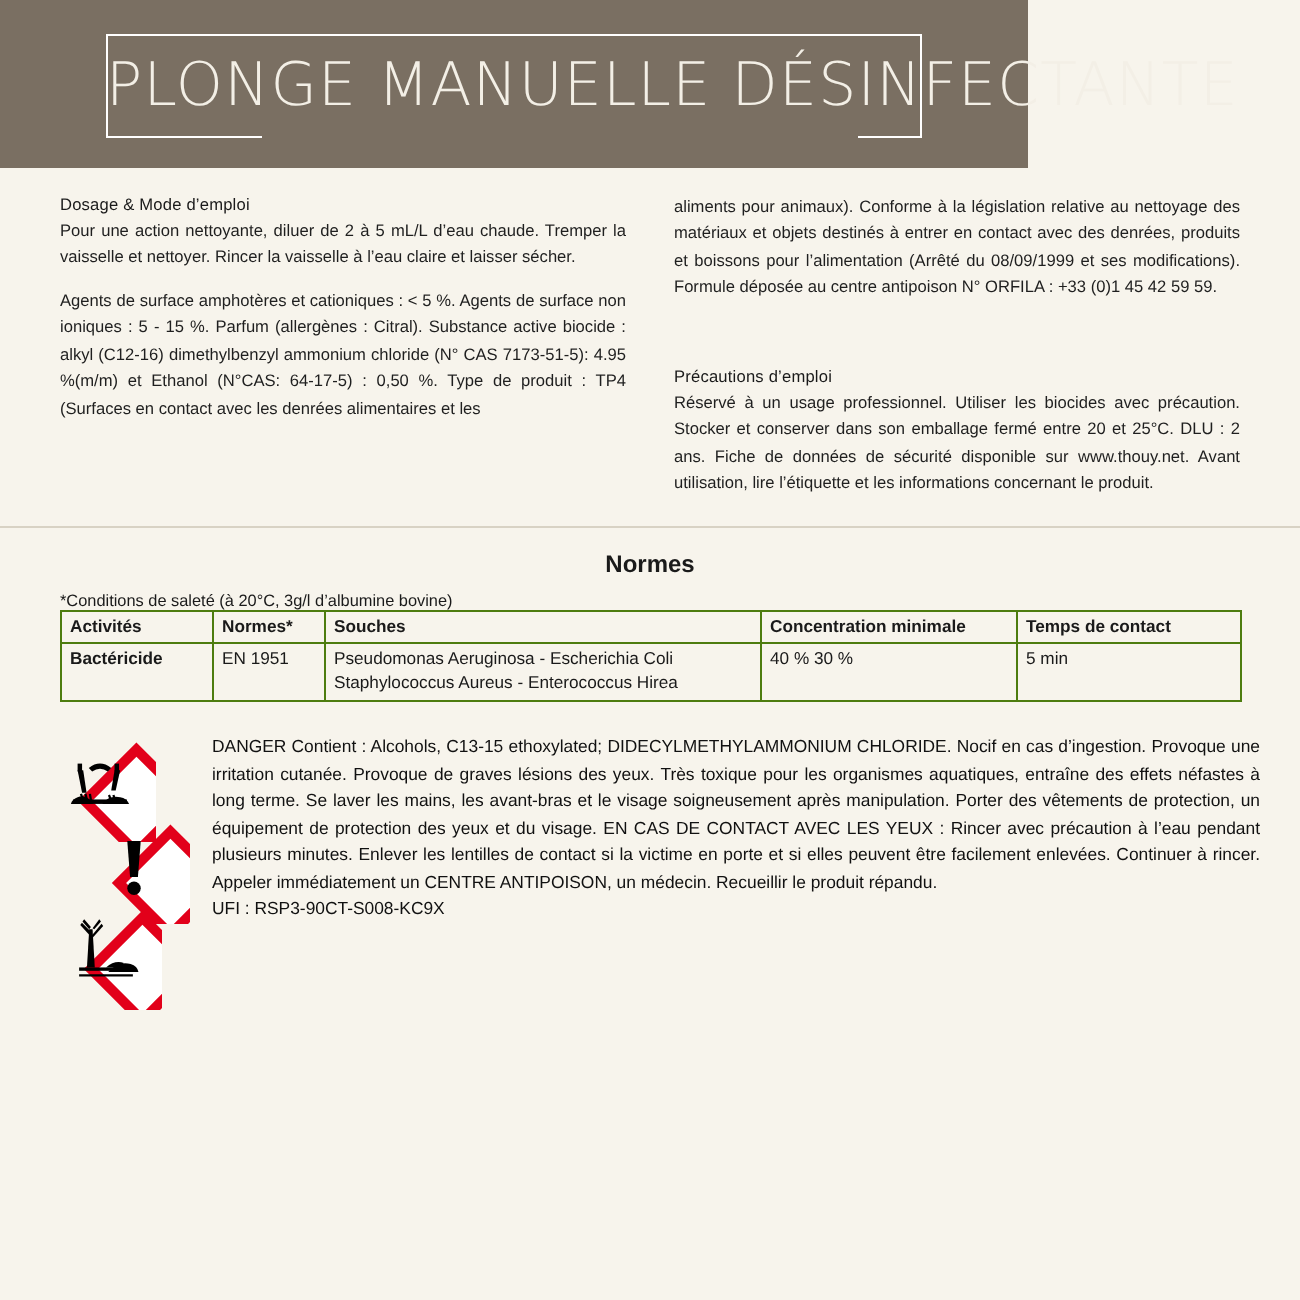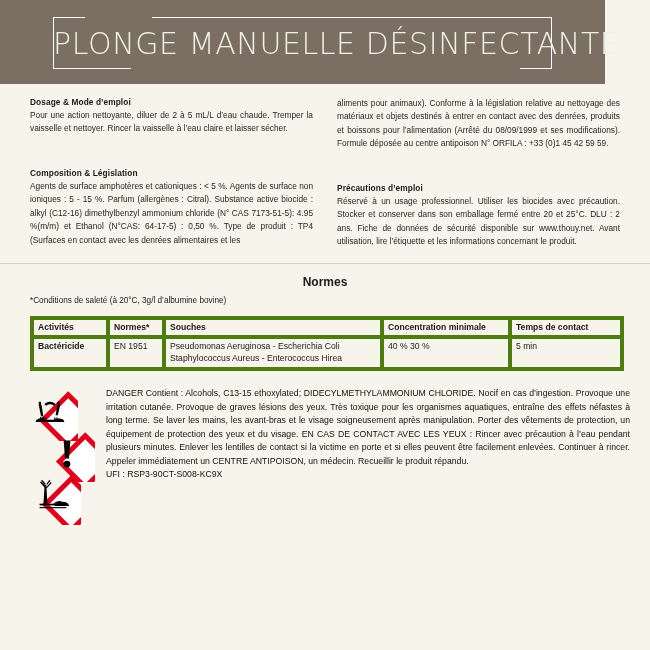--- a/index.html
+++ b/index.html
@@ -12,21 +12,21 @@
     background: #f7f4ec;
     font-family: "Liberation Sans", sans-serif;
     color: #1a1a1a;
   }
 
   
   .header {
     position: relative;
     height: 84px;
     background: #7a6f62;
-    width: 605px;
+    width: 514px;
   }
   .title-frame {
     position: absolute;
     left: 53px;
     top: 17px;
     right: 53px;
     height: 52px;
   }
   .tf-edge { position: absolute; background: #ffffff; }
   .tf-left   { left: 0;  top: 0;   width: 1px; height: 52px; }
@@ -53,21 +53,21 @@
   
   .columns {
     display: flex;
     padding: 13px 30px 0 30px;
     gap: 24px;
   }
   .col { width: 285px; }
 
   .sec-head {
     font-size: 8.3px;
-    font-weight: bold;
+    font-weight: normal;
     color: #1a1a1a;
     margin: 0 0 2px 0;
     letter-spacing: 0.1px;
   }
   .sec-head.spaced { margin-top: 32px; }
 
   .body-para {
     font-size: 8.3px;
     line-height: 1.62;
     text-align: justify;
@@ -87,30 +87,30 @@
   .normes-wrap { padding: 0 30px; }
   .normes-title {
     text-align: center;
     font-size: 12px;
     margin: 11px 0 7px 0;
     color: #1a1a1a;
     font-weight: bold;
   }
   .normes-note {
     font-size: 8.2px;
-    margin: 0 0 11px 0;
+    margin: 0 0 0 0;
   }
 
   table.normes {
     border-collapse: collapse;
     width: 590px;
     table-layout: fixed;
   }
   table.normes th, table.normes td {
-    border: 4px solid #4d7c0f;
+    border: 1px solid #4d7c0f;
     padding: 2px 4px;
     font-size: 8.6px;
     vertical-align: top;
     text-align: left;
     line-height: 1.38;
   }
   table.normes th { font-weight: bold; }
   td.activity { font-weight: bold; }
   .c1 { width: 76px; }
   .c2 { width: 56px; }
@@ -164,21 +164,20 @@
     <div class="title-text">PLONGE MANUELLE DÉSINFECTANTE</div>
   </div>
 </div>
 
 <div class="columns">
 
   <div class="col">
     <div class="sec-head">Dosage &amp; Mode d’emploi</div>
     <p class="body-para">Pour une action nettoyante, diluer de 2 à 5 mL/L d’eau chaude. Tremper la vaisselle et nettoyer. Rincer la vaisselle à l’eau claire et laisser sécher.</p>
 
-    <div class="sec-head spaced">Composition &amp; Législation</div>
     <p class="body-para">Agents de surface amphotères et cationiques : &lt; 5 %. Agents de surface non ioniques : 5 - 15 %. Parfum (allergènes : Citral). Substance active biocide : alkyl (C12-16) dimethylbenzyl ammonium chloride (N° CAS 7173-51-5): 4.95 %(m/m) et Ethanol (N°CAS: 64-17-5) : 0,50 %. Type de produit : TP4 (Surfaces en contact avec les denrées alimentaires et les</p>
   </div>
 
   <div class="col">
     <p class="body-para">aliments pour animaux). Conforme à la législation relative au nettoyage des matériaux et objets destinés à entrer en contact avec des denrées, produits et boissons pour l’alimentation (Arrêté du 08/09/1999 et ses modifications). Formule déposée au centre antipoison N° ORFILA : +33 (0)1 45 42 59 59.</p>
 
     <div class="sec-head spaced">Précautions d’emploi</div>
     <p class="body-para">Réservé à un usage professionnel. Utiliser les biocides avec précaution. Stocker et conserver dans son emballage fermé entre 20 et 25°C. DLU : 2 ans. Fiche de données de sécurité disponible sur www.thouy.net. Avant utilisation, lire l’étiquette et les informations concernant le produit.</p>
   </div>
 

